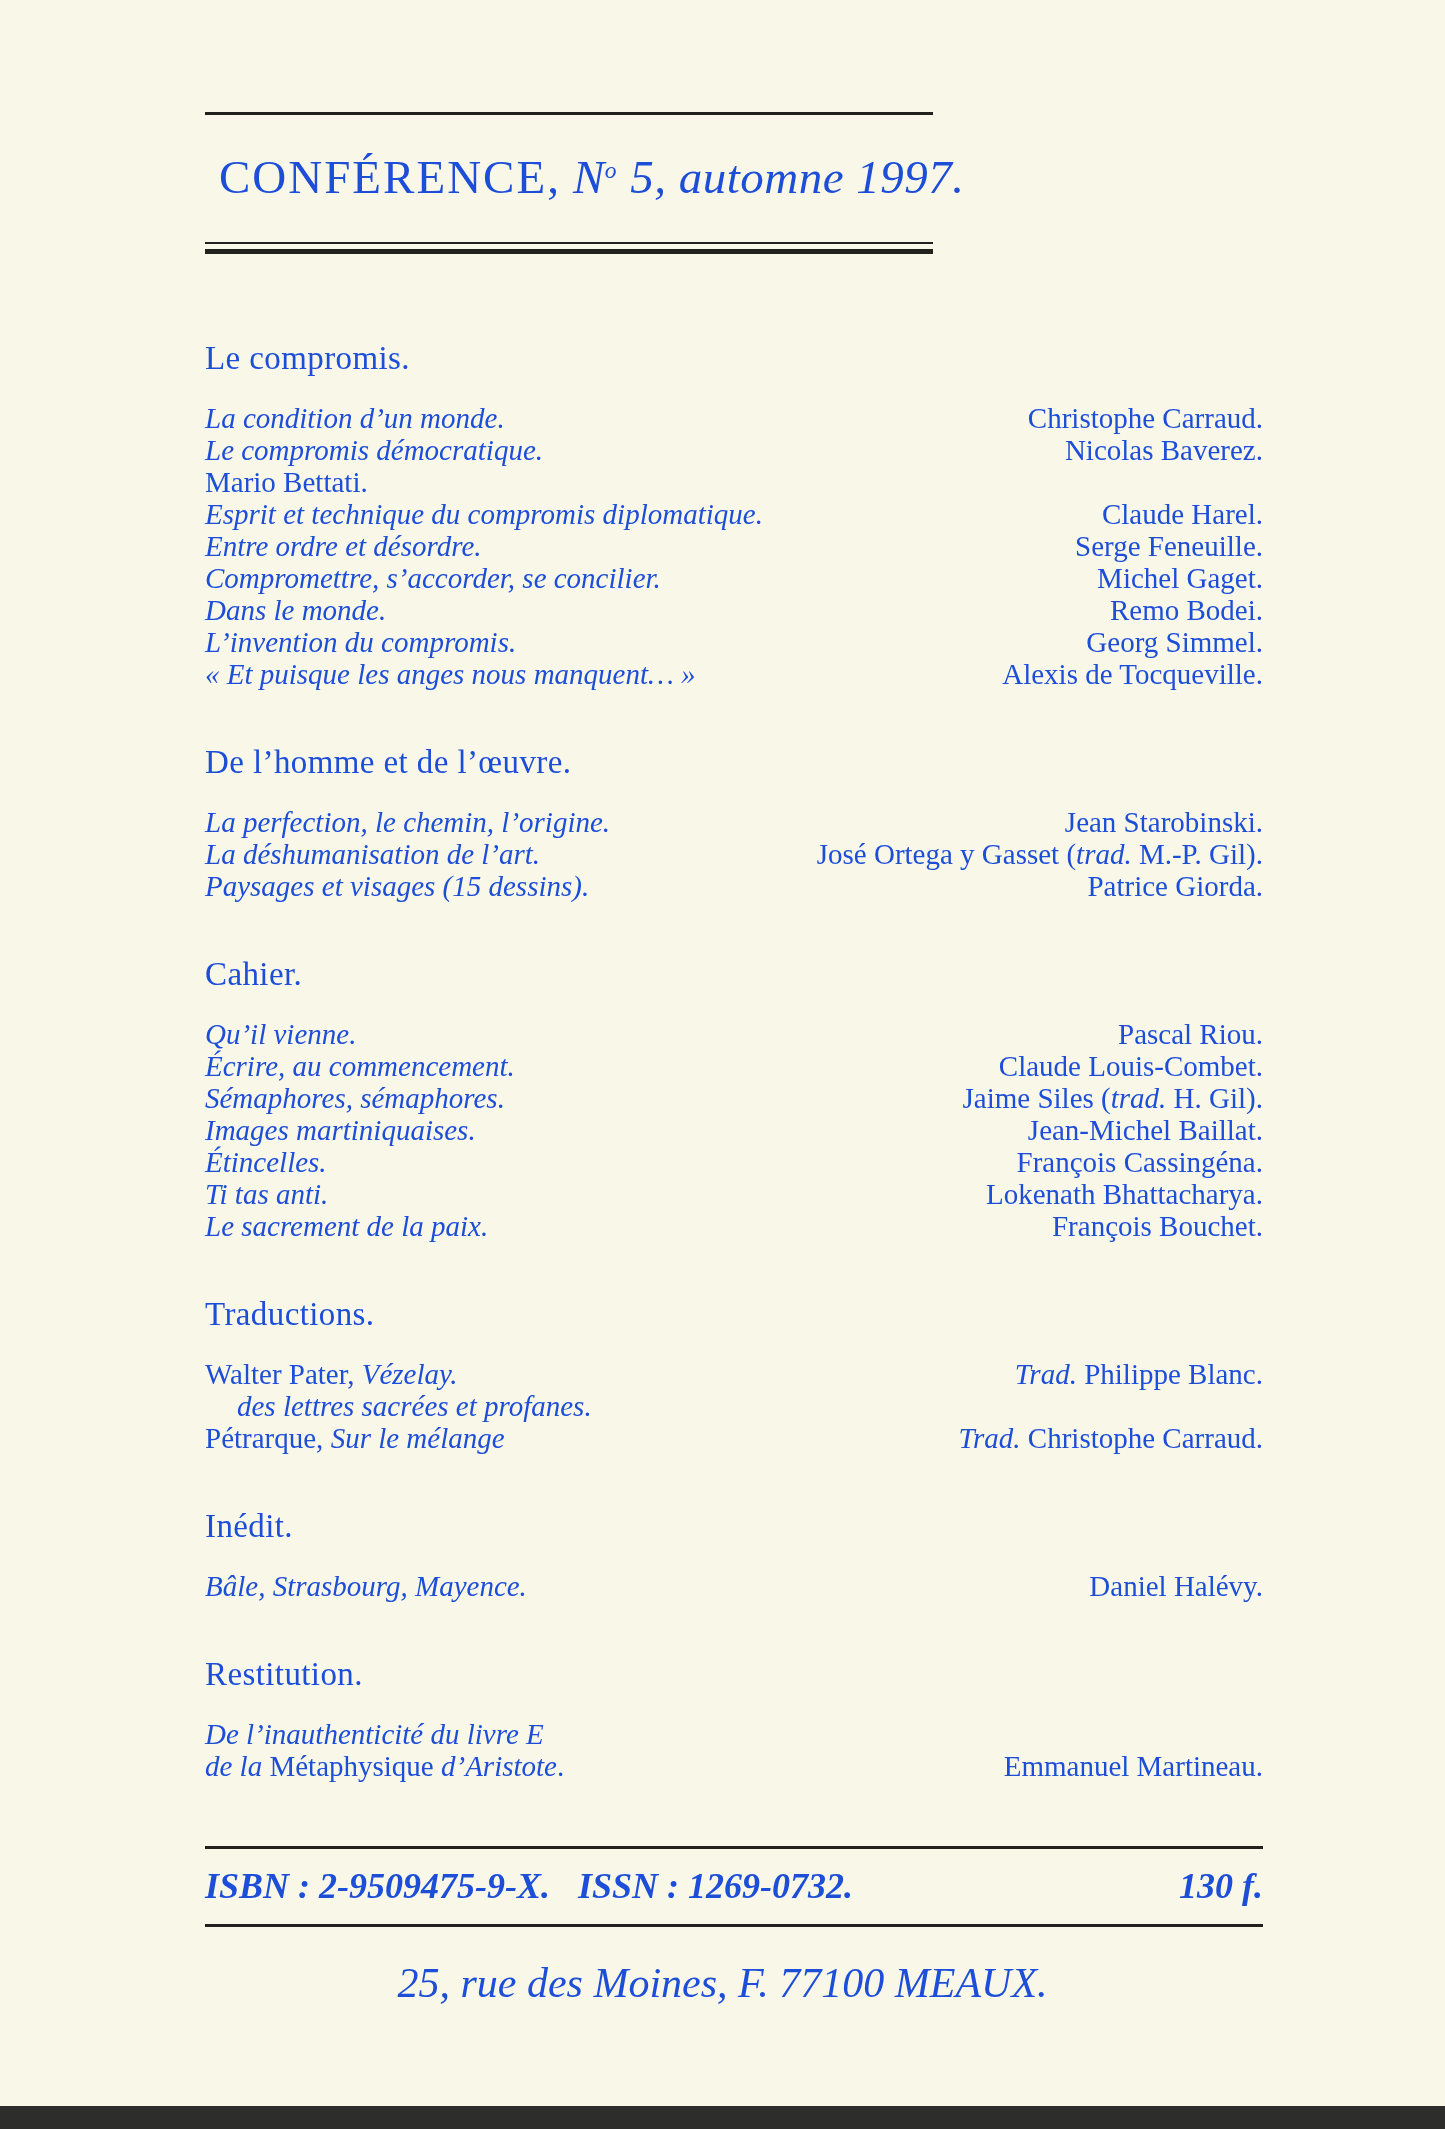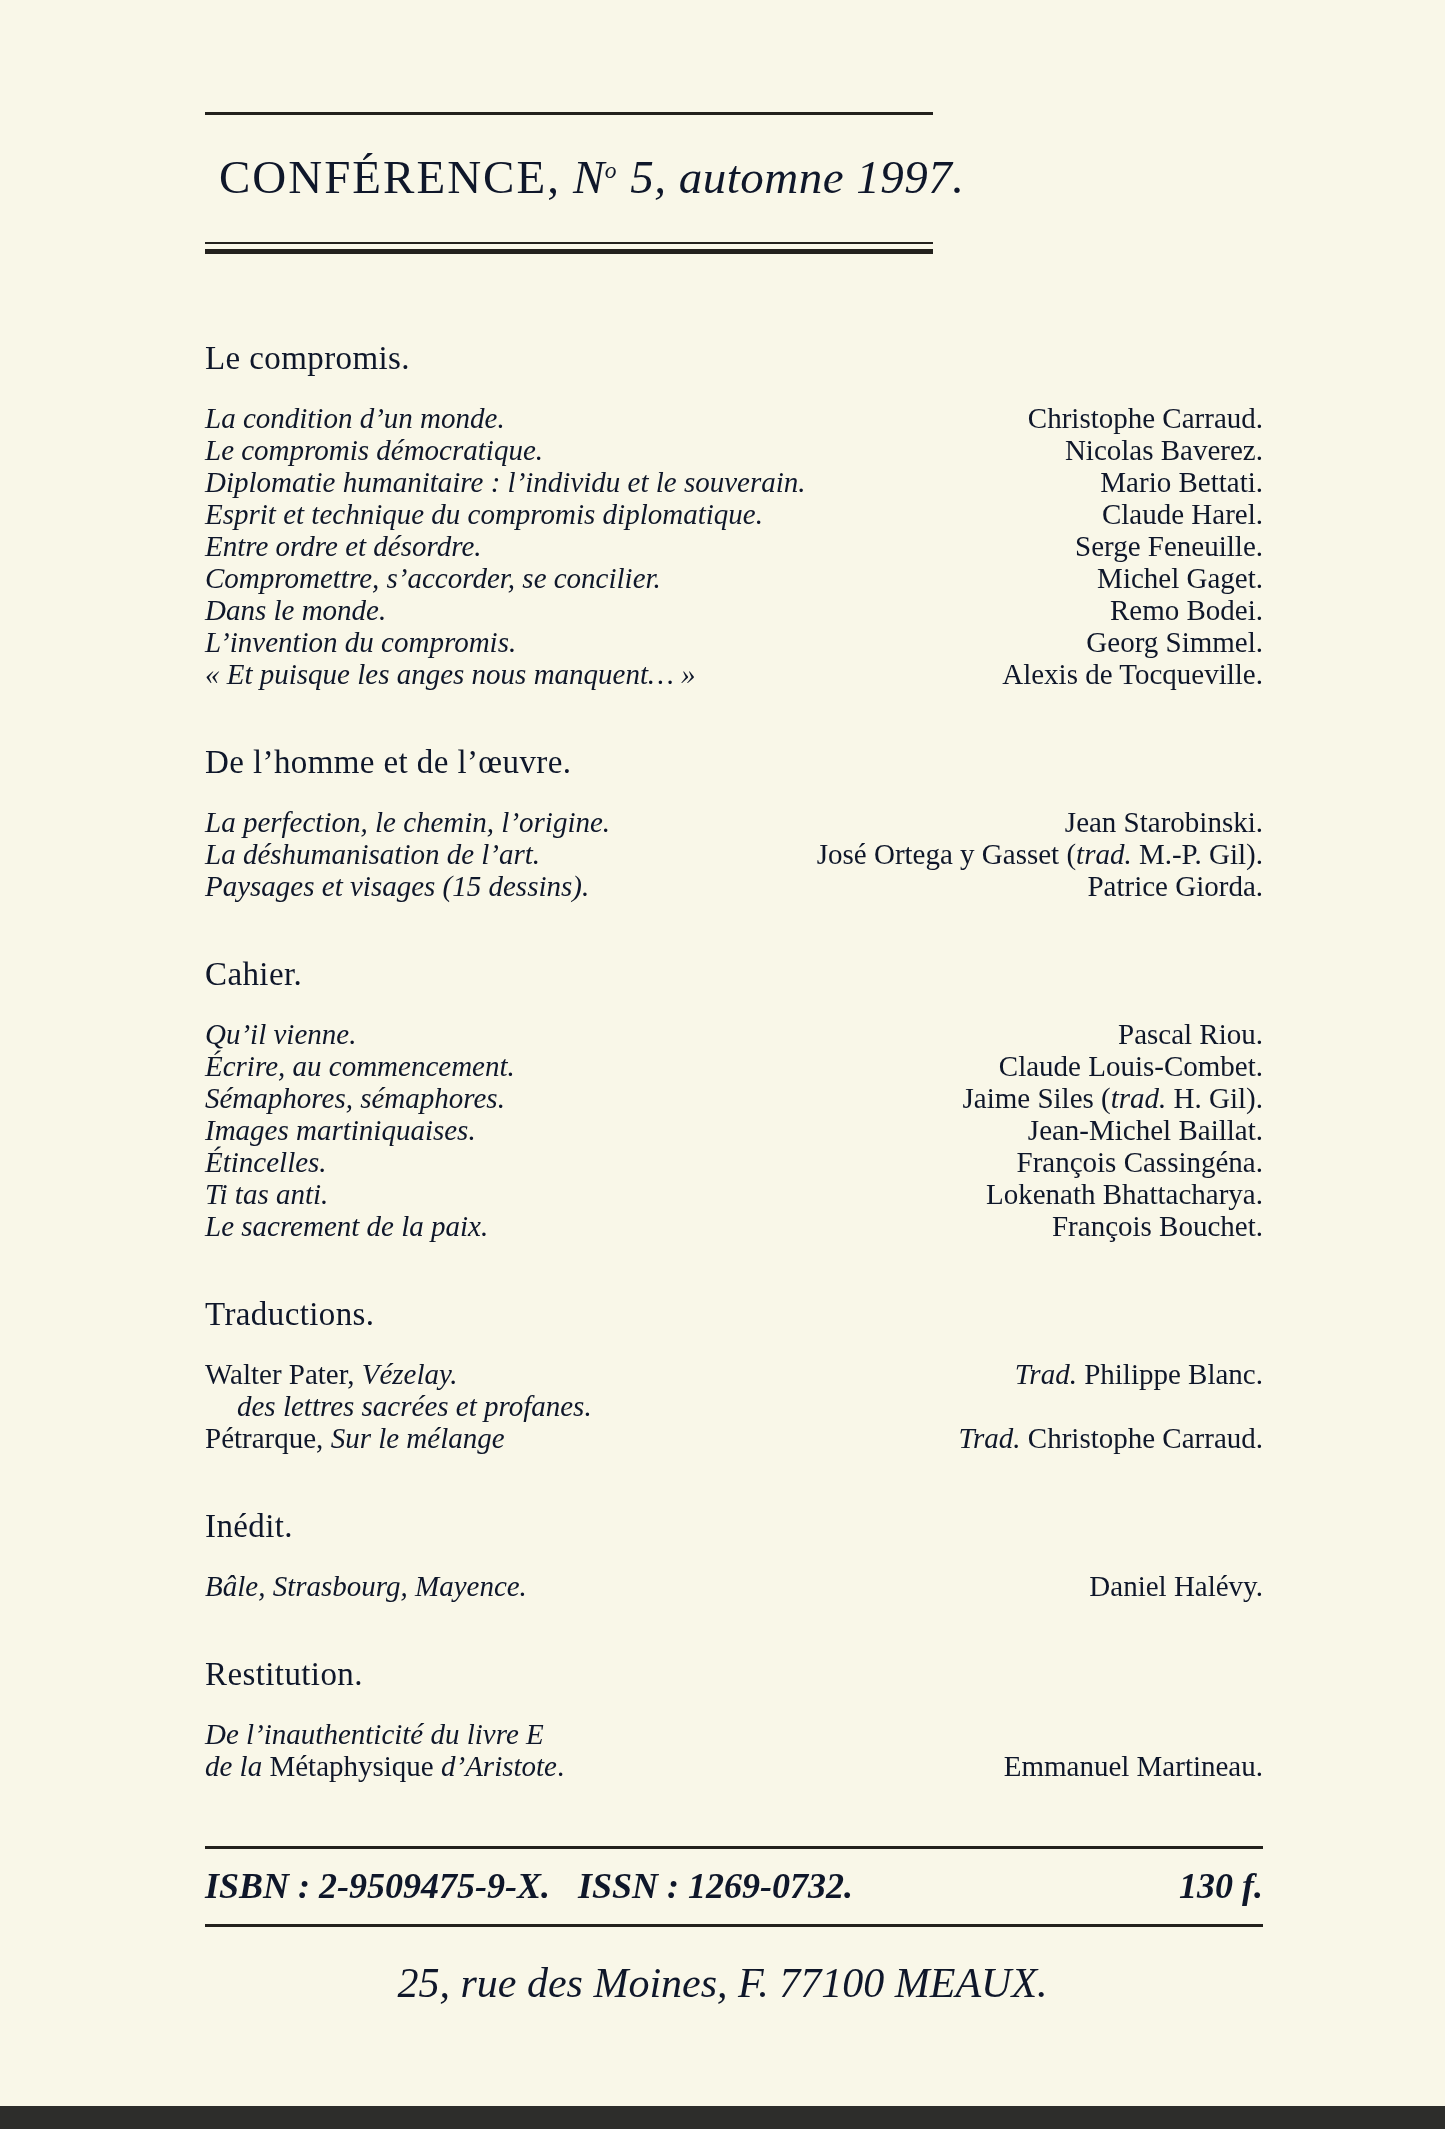--- a/index.html
+++ b/index.html
@@ -1,20 +1,20 @@
 <!DOCTYPE html>
 <html><head>
 <meta charset="utf-8">
 <style>
   html,body{margin:0;padding:0;background:#d8d4c4;}
   .page{
     position:relative;
     width:1445px;height:2129px;
     background:#f9f7e8;
-    color:#0f172a;
+    color:#1d4ed8;
     font-family:"Liberation Serif", serif;
     overflow:hidden;
   }
   .content{position:absolute;left:205px;top:112px;width:1058px;}
   
   .masthead{width:728px;}
   .rule-top{border-top:3px solid #23211d;}
   .journal-title{
     margin:0;padding:24px 0 34px 14px;
     font-weight:normal;font-size:47px;line-height:62px;
@@ -76,23 +76,20 @@
             </div>
             <div class="entry-author"><span class="r">Christophe Carraud.</span></div>
           </div>
           <div class="entry">
             <div class="entry-titles">
               <div class="line"><span class="i">Le compromis démocratique.</span></div>
             </div>
             <div class="entry-author"><span class="r">Nicolas Baverez.</span></div>
           </div>
           <div class="entry">
-            <div class="entry-titles">
-              <div class="line"><span class="i">Diplomatie humanitaire : l’individu et le souverain.</span></div>
-            </div>
             <div class="entry-author"><span class="r">Mario Bettati.</span></div>
           </div>
           <div class="entry">
             <div class="entry-titles">
               <div class="line"><span class="i">Esprit et technique du compromis diplomatique.</span></div>
             </div>
             <div class="entry-author"><span class="r">Claude Harel.</span></div>
           </div>
           <div class="entry">
             <div class="entry-titles">

